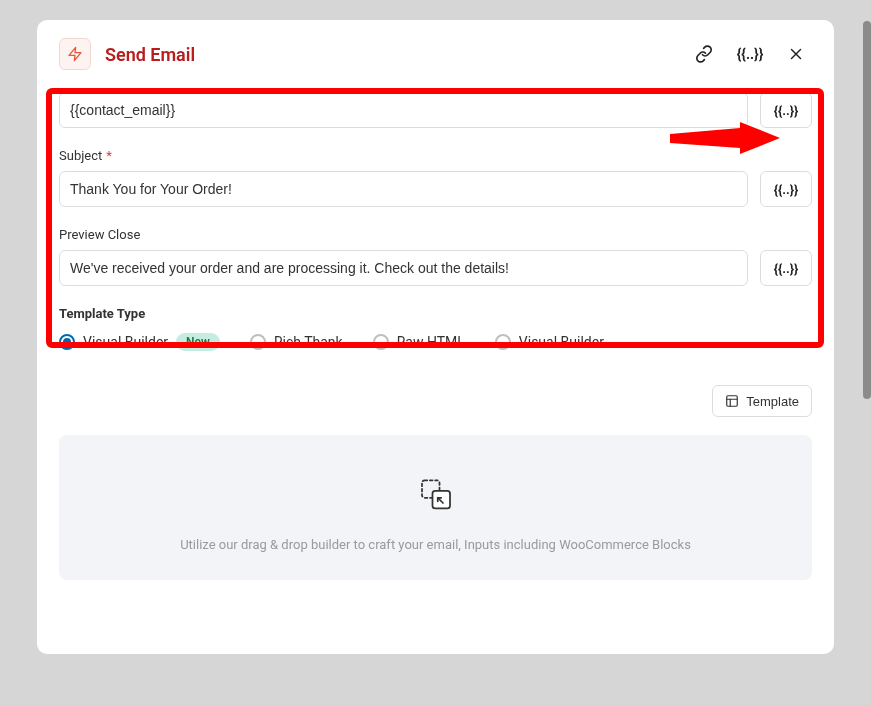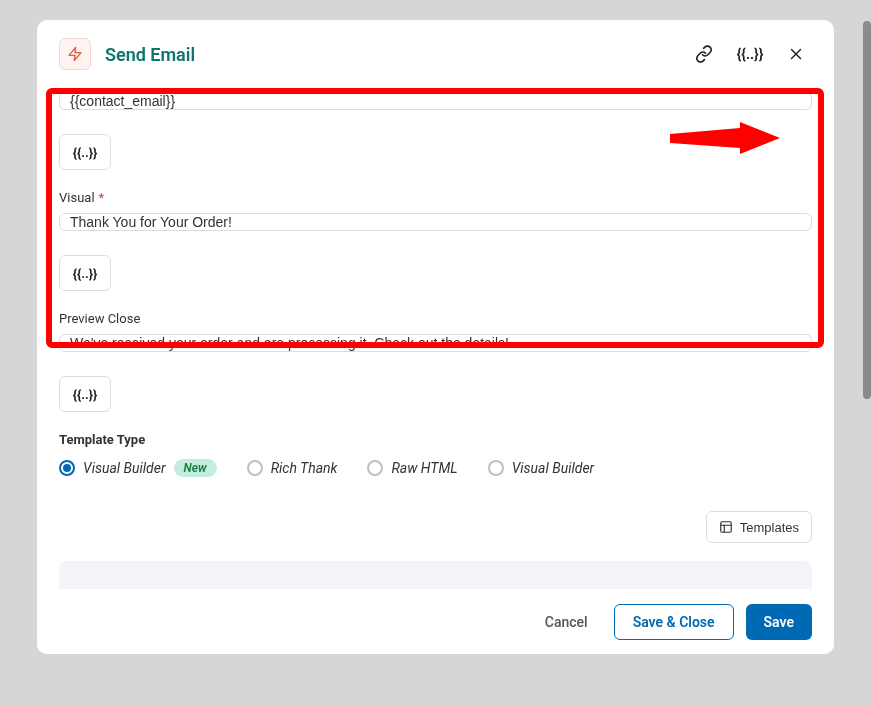--- a/index.html
+++ b/index.html
@@ -43,21 +43,21 @@
       justify-content: center;
       margin-right: 14px;
     }
     .bolt-svg {
       width: 16px;
       height: 16px;
     }
     .page-title {
       font-size: 18px;
       font-weight: 600;
-      color: #0f766e;
+      color: #b91c1c;
     }
     .spacer {
       flex: 1;
     }
     .header-btn {
       width: 32px;
       height: 32px;
       display: flex;
       align-items: center;
       justify-content: center;
@@ -99,22 +99,21 @@
       color: #333;
       margin-bottom: 8px;
       display: block;
     }
     .req-star {
       color: #d83a3a;
       margin-left: 4px;
     }
     .field-row {
       display: flex;
-      gap: 24px;
-      flex-direction: column;
+      gap: 12px;
     }
     .text-input {
       flex: 1;
       height: 36px;
       padding: 0 10px;
       border: 1px solid #dcdcdc;
       border-radius: 6px;
       font-size: 14px;
       color: #333;
       outline: none;
@@ -137,21 +136,20 @@
     .tmpl-heading {
       font-size: 13px;
       color: #333;
       font-weight: 700;
       margin-bottom: 12px;
     }
     .radio-row {
       display: flex;
       gap: 30px;
       align-items: center;
-      font-style: italic;
     }
     .radio-opt {
       display: flex;
       align-items: center;
       cursor: pointer;
     }
     .radio-circle {
       width: 16px;
       height: 16px;
       border: 2px solid #bfbfbf;
@@ -328,21 +326,21 @@
         <div class="field-row">
           <input class="text-input" value="{{contact_email}}" style="">
           <button class="addon-btn">
             <span>{{..}}</span>
           </button>
         </div>
       </div>
 
       <div class="field-block">
         <div class="field-label">
-          <span>Visual</span><span class="req-star">*</span>
+          <span>Subject</span><span class="req-star">*</span>
         </div>
         <div class="field-row">
           <input class="text-input" value="Thank You for Your Order!" style="">
           <button class="addon-btn">
             <span>{{..}}</span>
           </button>
         </div>
       </div>
 
       <div class="field-block">
@@ -378,36 +376,32 @@
         </div>
       </div>
 
       <div class="templates-row">
         <button class="templates-btn">
           <svg width="14" height="14" viewBox="0 0 24 24" fill="none" stroke="currentColor" stroke-width="2" stroke-linecap="round" stroke-linejoin="round">
             <rect x="3" y="3" width="18" height="18" rx="2"></rect>
             <line x1="3" y1="9" x2="21" y2="9"></line>
             <line x1="9" y1="9" x2="9" y2="21"></line>
           </svg>
-          <span>Templates</span>
+          <span>Template</span>
         </button>
       </div>
 
       <div class="canvas-zone">
         <div class="canvas-icon">
           <svg width="42" height="42" viewBox="0 0 48 48" fill="none" stroke="#333" stroke-width="2" stroke-linecap="round" stroke-linejoin="round">
             <rect x="8" y="6" width="20" height="20" rx="3" stroke-dasharray="3 3"></rect>
             <rect x="20" y="18" width="20" height="20" rx="3" fill="#fff"></rect>
             <polyline points="32 32 26 26"></polyline>
             <polyline points="26 30 26 26 30 26"></polyline>
           </svg>
         </div>
+        <div class="canvas-text">Utilize our drag &amp; drop builder to craft your email, Inputs including WooCommerce Blocks</div>
       </div>
 
     </div>
   </div>
 
-  <div class="modal-footer">
-    <button class="btn-text">Cancel</button>
-    <button class="btn-outline">Save &amp; Close</button>
-    <button class="btn-primary">Save</button>
-  </div>
 </div>
 
 </body></html>

